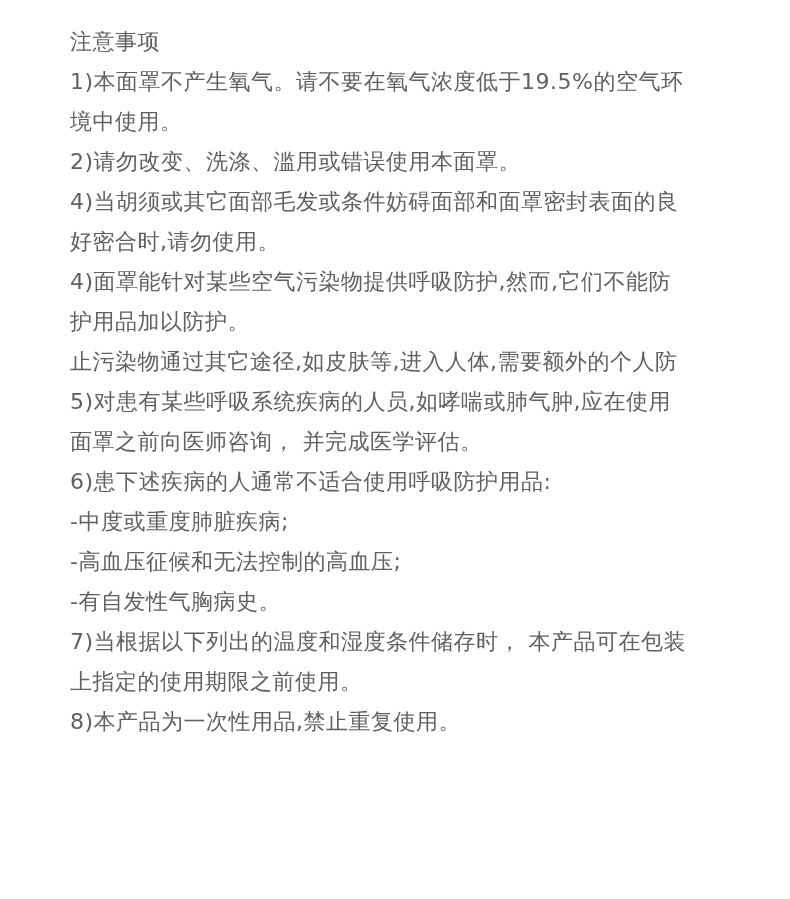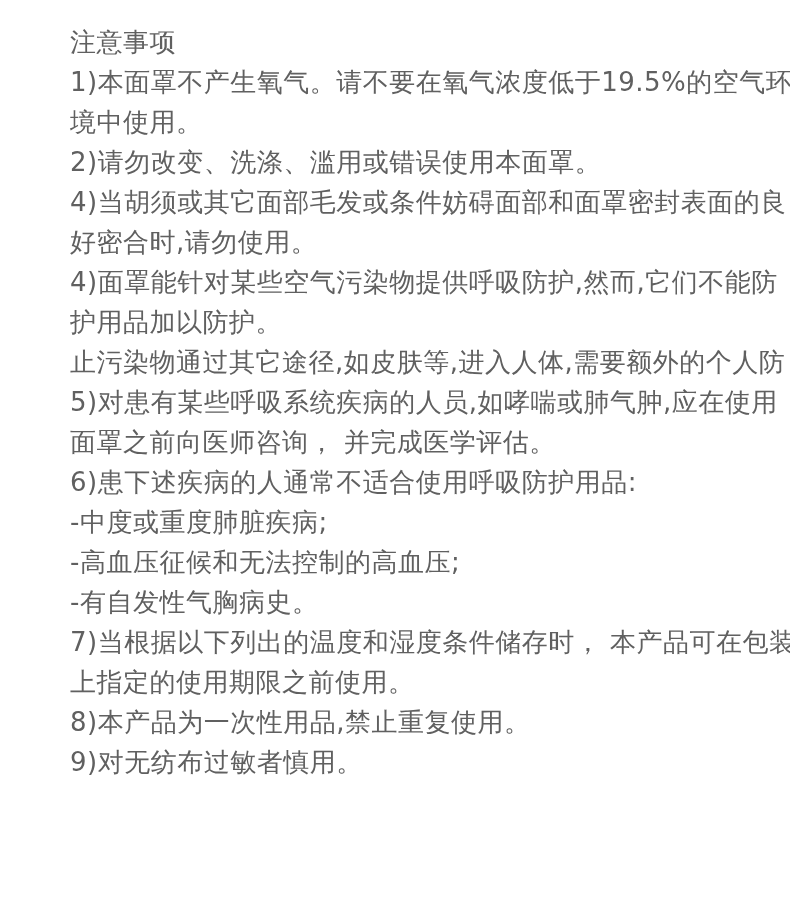--- a/index.html
+++ b/index.html
@@ -10,21 +10,21 @@
   .page {
     position: relative;
     width: 790px;
     height: 899px;
     background: #ffffff;
     overflow: hidden;
     box-sizing: border-box;
     padding: 22px 40px 0 70px;
     font-family: "DejaVu Sans", "Liberation Sans", sans-serif;
     color: #606060;
-    font-size: 26px;
+    font-size: 22px;
   }
   .line {
     height: 40px;
     line-height: 40px;
     white-space: pre;
     overflow: visible;
     letter-spacing: 0.5px;
   }
 </style>
 </head>
@@ -44,15 +44,14 @@
       <div class="line">止污染物通过其它途径,如皮肤等,进入人体,需要额外的个人防</div>
       <div class="line">5)对患有某些呼吸系统疾病的人员,如哮喘或肺气肿,应在使用</div>
       <div class="line">面罩之前向医师咨询， 并完成医学评估。</div>
       <div class="line">6)患下述疾病的人通常不适合使用呼吸防护用品:</div>
       <div class="line">-中度或重度肺脏疾病;</div>
       <div class="line">-高血压征候和无法控制的高血压;</div>
       <div class="line">-有自发性气胸病史。</div>
       <div class="line">7)当根据以下列出的温度和湿度条件储存时， 本产品可在包装</div>
       <div class="line">上指定的使用期限之前使用。</div>
       <div class="line">8)本产品为一次性用品,禁止重复使用。</div>
-      <div class="line">9)对无纺布过敏者慎用。</div>
     </div>
 </div>
 
 </body></html>

